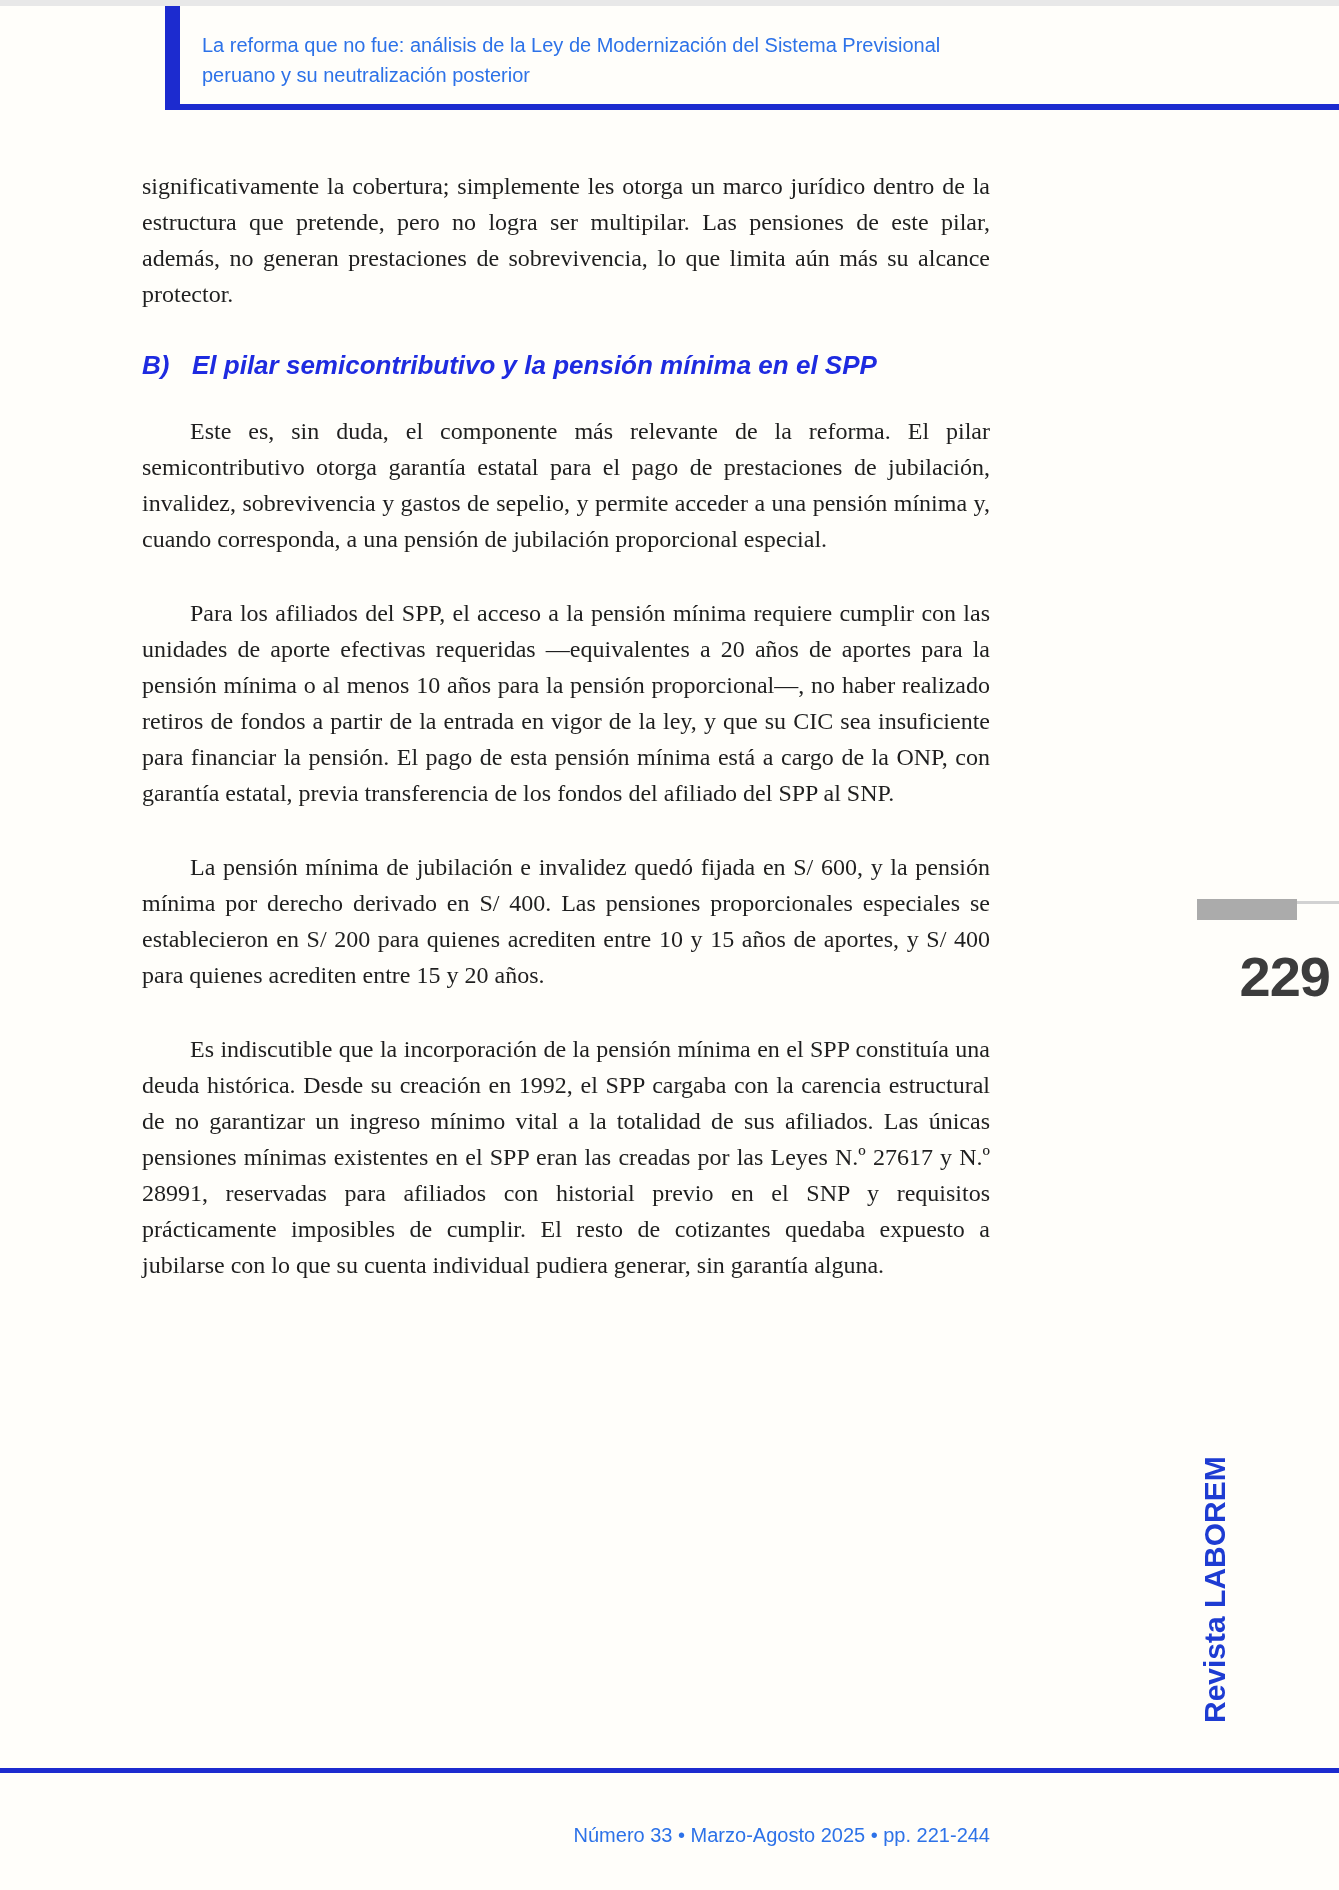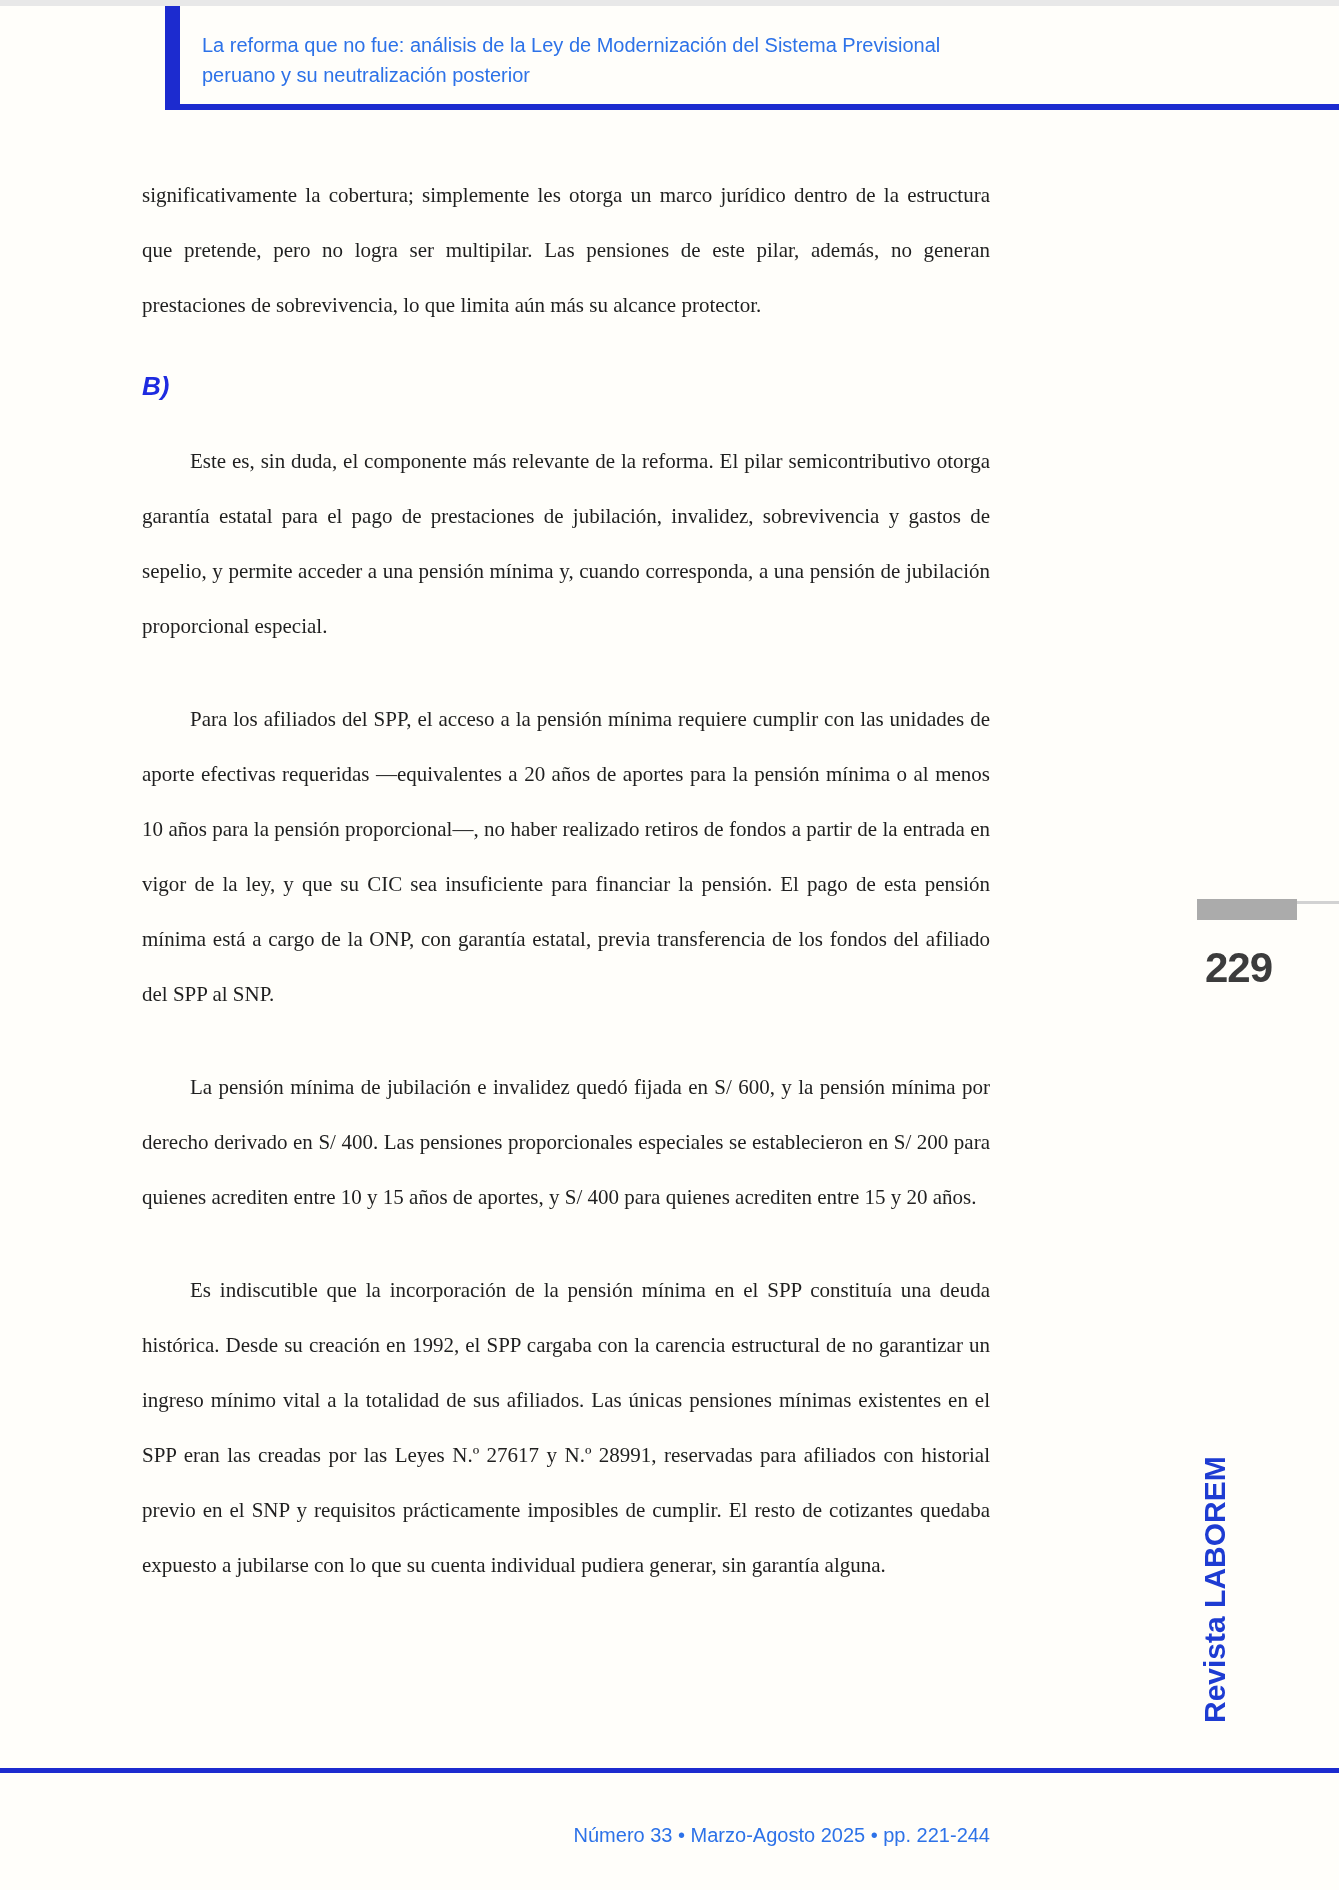--- a/index.html
+++ b/index.html
@@ -38,22 +38,22 @@
 
   
   .content {
     position: absolute;
     left: 142px; top: 162px;
     width: 848px;
     color: var(--body-text, #1f1f1f);
   }
   .content p {
     margin: 0 0 38px 0;
-    font-size: 21px;
-    line-height: 55px;
+    font-size: 24px;
+    line-height: 36px;
     text-align: justify;
   }
   .content p.indent { text-indent: 48px; }
   .section-heading {
     margin: 24px 0 32px 0;
     font-family: "Liberation Sans", sans-serif;
     font-style: italic;
     font-weight: bold;
     font-size: 26px;
     color: var(--heading-blue, #1e2be0);
@@ -73,24 +73,24 @@
     left: 1297px; top: 895px;
     right: 0; height: 3px;
     background: var(--gray-line, #d2d2d2);
   }
   .page-number {
     position: absolute;
     left: 1205px; top: 938px;
     width: 125px;
     font-family: "Liberation Sans", sans-serif;
     font-weight: bold;
-    font-size: 42px;
+    font-size: 56px;
     letter-spacing: -1px;
     color: var(--page-number-gray, #3c3c3c);
-    text-align: left;
+    text-align: right;
   }
   .journal-vertical {
     position: absolute;
     left: 1198px; top: 1425px;
     height: 292px;
     writing-mode: vertical-rl;
     transform: rotate(180deg);
     font-family: "Liberation Sans", sans-serif;
     font-weight: bold;
     font-size: 30px;
@@ -121,20 +121,21 @@
 
   <div class="header-accent-bar"></div>
   <div class="header-rule"></div>
   <div class="running-head">La reforma que no fue: análisis de la Ley de Modernización del Sistema Previsional peruano y su neutralización posterior</div>
 
   <div class="content">
     <p>significativamente la cobertura; simplemente les otorga un marco jurídico dentro de la estructura que pretende, pero no logra ser multipilar. Las pensiones de este pilar, además, no generan prestaciones de sobrevivencia, lo que limita aún más su alcance protector.</p>
 
     <div class="section-heading">
       <span class="label">B)</span>
+      <span class="title">El pilar semicontributivo y la pensión mínima en el SPP</span>
     </div>
 
     <p class="indent">Este es, sin duda, el componente más relevante de la reforma. El pilar semicontributivo otorga garantía estatal para el pago de prestaciones de jubilación, invalidez, sobrevivencia y gastos de sepelio, y permite acceder a una pensión mínima y, cuando corresponda, a una pensión de jubilación proporcional especial.</p>
     <p class="indent">Para los afiliados del SPP, el acceso a la pensión mínima requiere cumplir con las unidades de aporte efectivas requeridas —equivalentes a 20 años de aportes para la pensión mínima o al menos 10 años para la pensión proporcional—, no haber realizado retiros de fondos a partir de la entrada en vigor de la ley, y que su CIC sea insuficiente para financiar la pensión. El pago de esta pensión mínima está a cargo de la ONP, con garantía estatal, previa transferencia de los fondos del afiliado del SPP al SNP.</p>
     <p class="indent">La pensión mínima de jubilación e invalidez quedó fijada en S/ 600, y la pensión mínima por derecho derivado en S/ 400. Las pensiones proporcionales especiales se establecieron en S/ 200 para quienes acrediten entre 10 y 15 años de aportes, y S/ 400 para quienes acrediten entre 15 y 20 años.</p>
     <p class="indent">Es indiscutible que la incorporación de la pensión mínima en el SPP constituía una deuda histórica. Desde su creación en 1992, el SPP cargaba con la carencia estructural de no garantizar un ingreso mínimo vital a la totalidad de sus afiliados. Las únicas pensiones mínimas existentes en el SPP eran las creadas por las Leyes N.º 27617 y N.º 28991, reservadas para afiliados con historial previo en el SNP y requisitos prácticamente imposibles de cumplir. El resto de cotizantes quedaba expuesto a jubilarse con lo que su cuenta individual pudiera generar, sin garantía alguna.</p>
   </div>
 
   <div class="page-number-bar"></div>
   <div class="page-number-line"></div>

